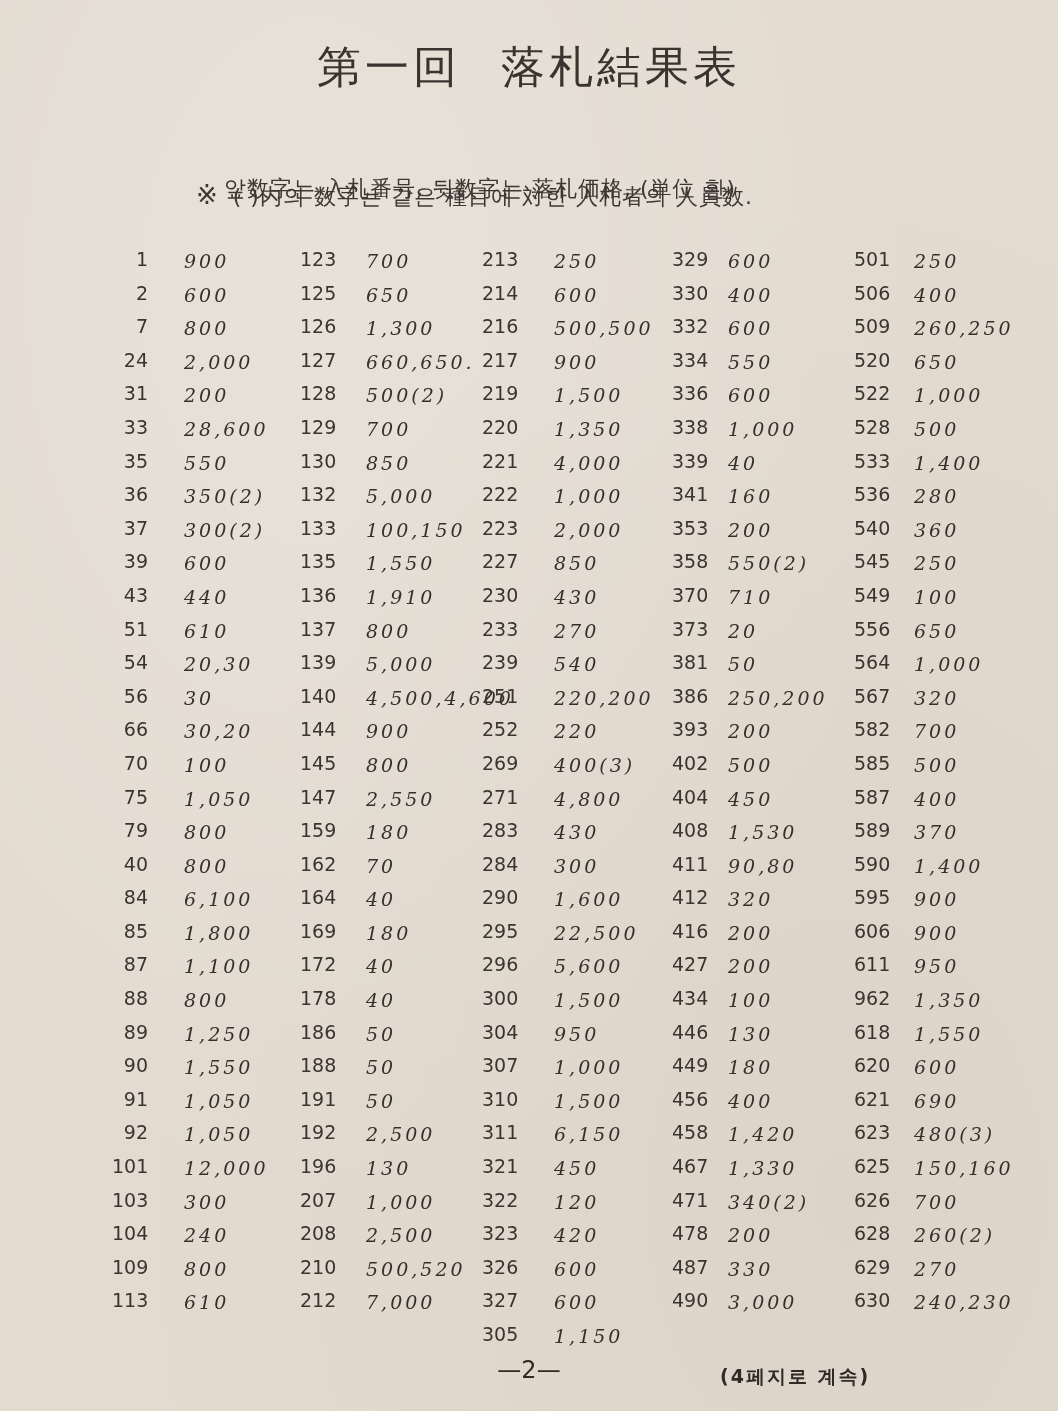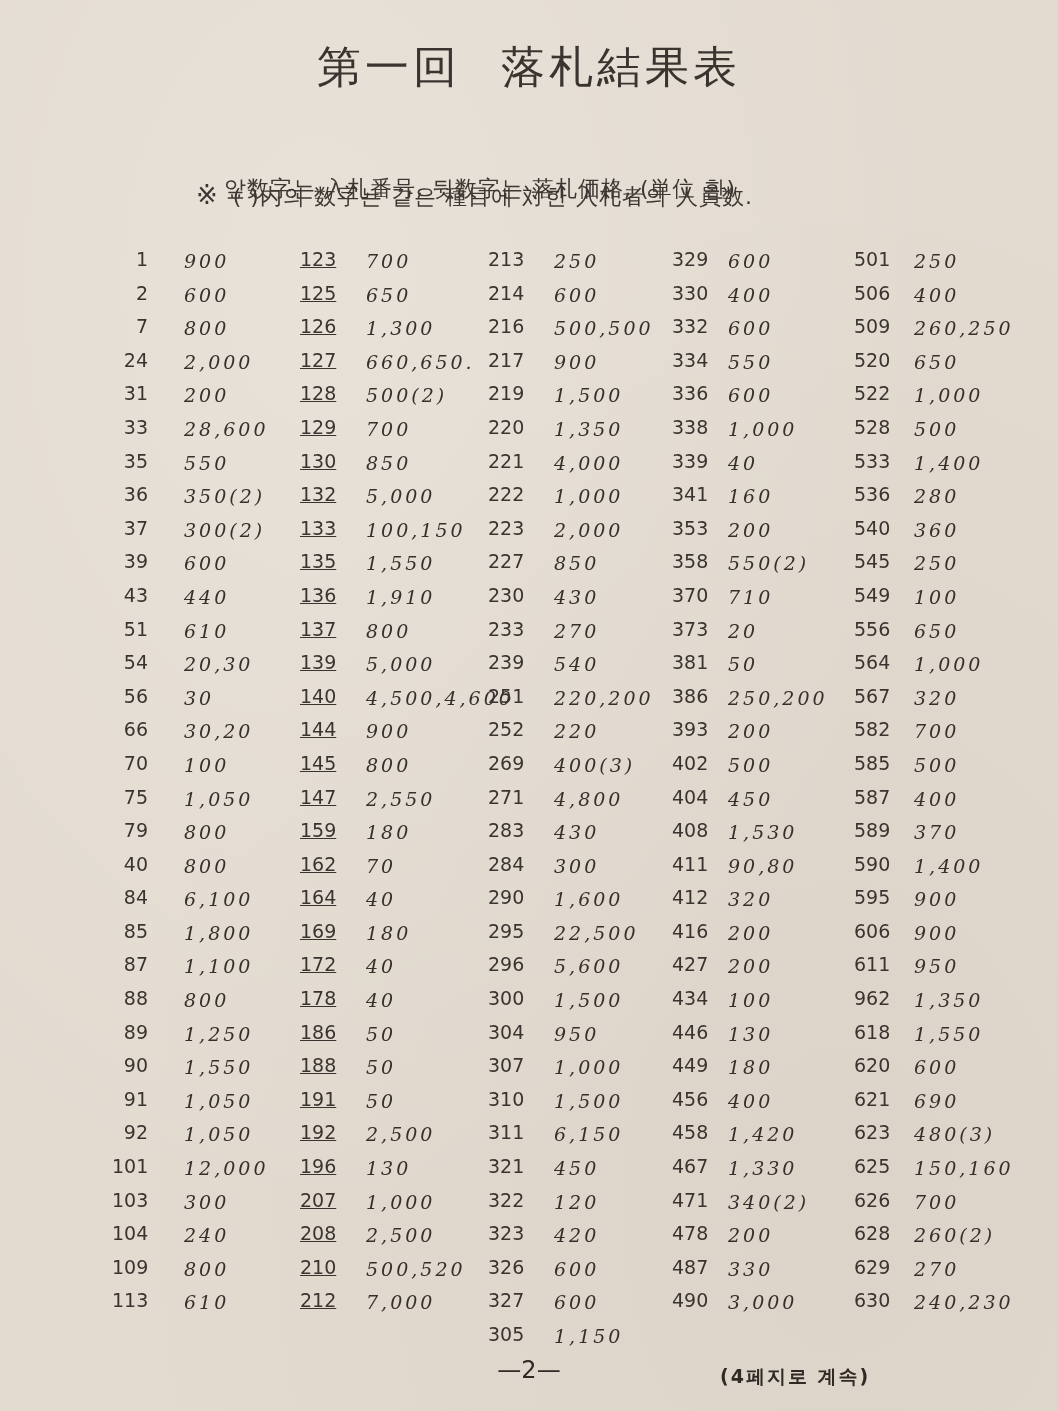--- a/index.html
+++ b/index.html
@@ -37,22 +37,22 @@
     .num {
       position: absolute; font-family: "DejaVu Sans", sans-serif;
       font-size: 19px; color: #3a3430; top: 2px;
     }
     .price {
       position: absolute; font-family: "DejaVu Serif", serif;
       font-style: italic; font-size: 19px; letter-spacing: 3px;
       color: #36302c; top: 4px; white-space: nowrap;
     }
     .c1 { left: 112px; } .c1 .num { width: 36px; text-align: right; left: 0; } .c1 .price { left: 72px; }
-    .c2 { left: 296px; } .c2 .num { left: 4px; text-decoration: underline; } .c2 .price { left: 70px; }
-    .c3 { left: 474px; } .c3 .num { left: 14px; } .c3 .price { left: 80px; }
+    .c2 { left: 296px; } .c2 .num { left: 4px; } .c2 .price { left: 70px; }
+    .c3 { left: 474px; } .c3 .num { left: 8px; } .c3 .price { left: 80px; }
     .c4 { left: 656px; } .c4 .num { left: 0; margin-left: 16px; } .c4 .price { left: 72px; }
     .c5 { left: 834px; } .c5 .num { left: 0; margin-left: 20px; } .c5 .price { left: 80px; }
     .continued {
       position: absolute; left: 720px; top: 1324px;
       font-family: "DejaVu Sans", sans-serif; font-size: 19px; font-weight: bold;
       color: #2f2a26; letter-spacing: 2px; margin-top: 40px;
     }
     .pagenum {
       position: absolute; left: 0; right: 0; top: 1356px; text-align: center;
       font-family: "DejaVu Sans", sans-serif; font-size: 24px; color: #2f2a26;

